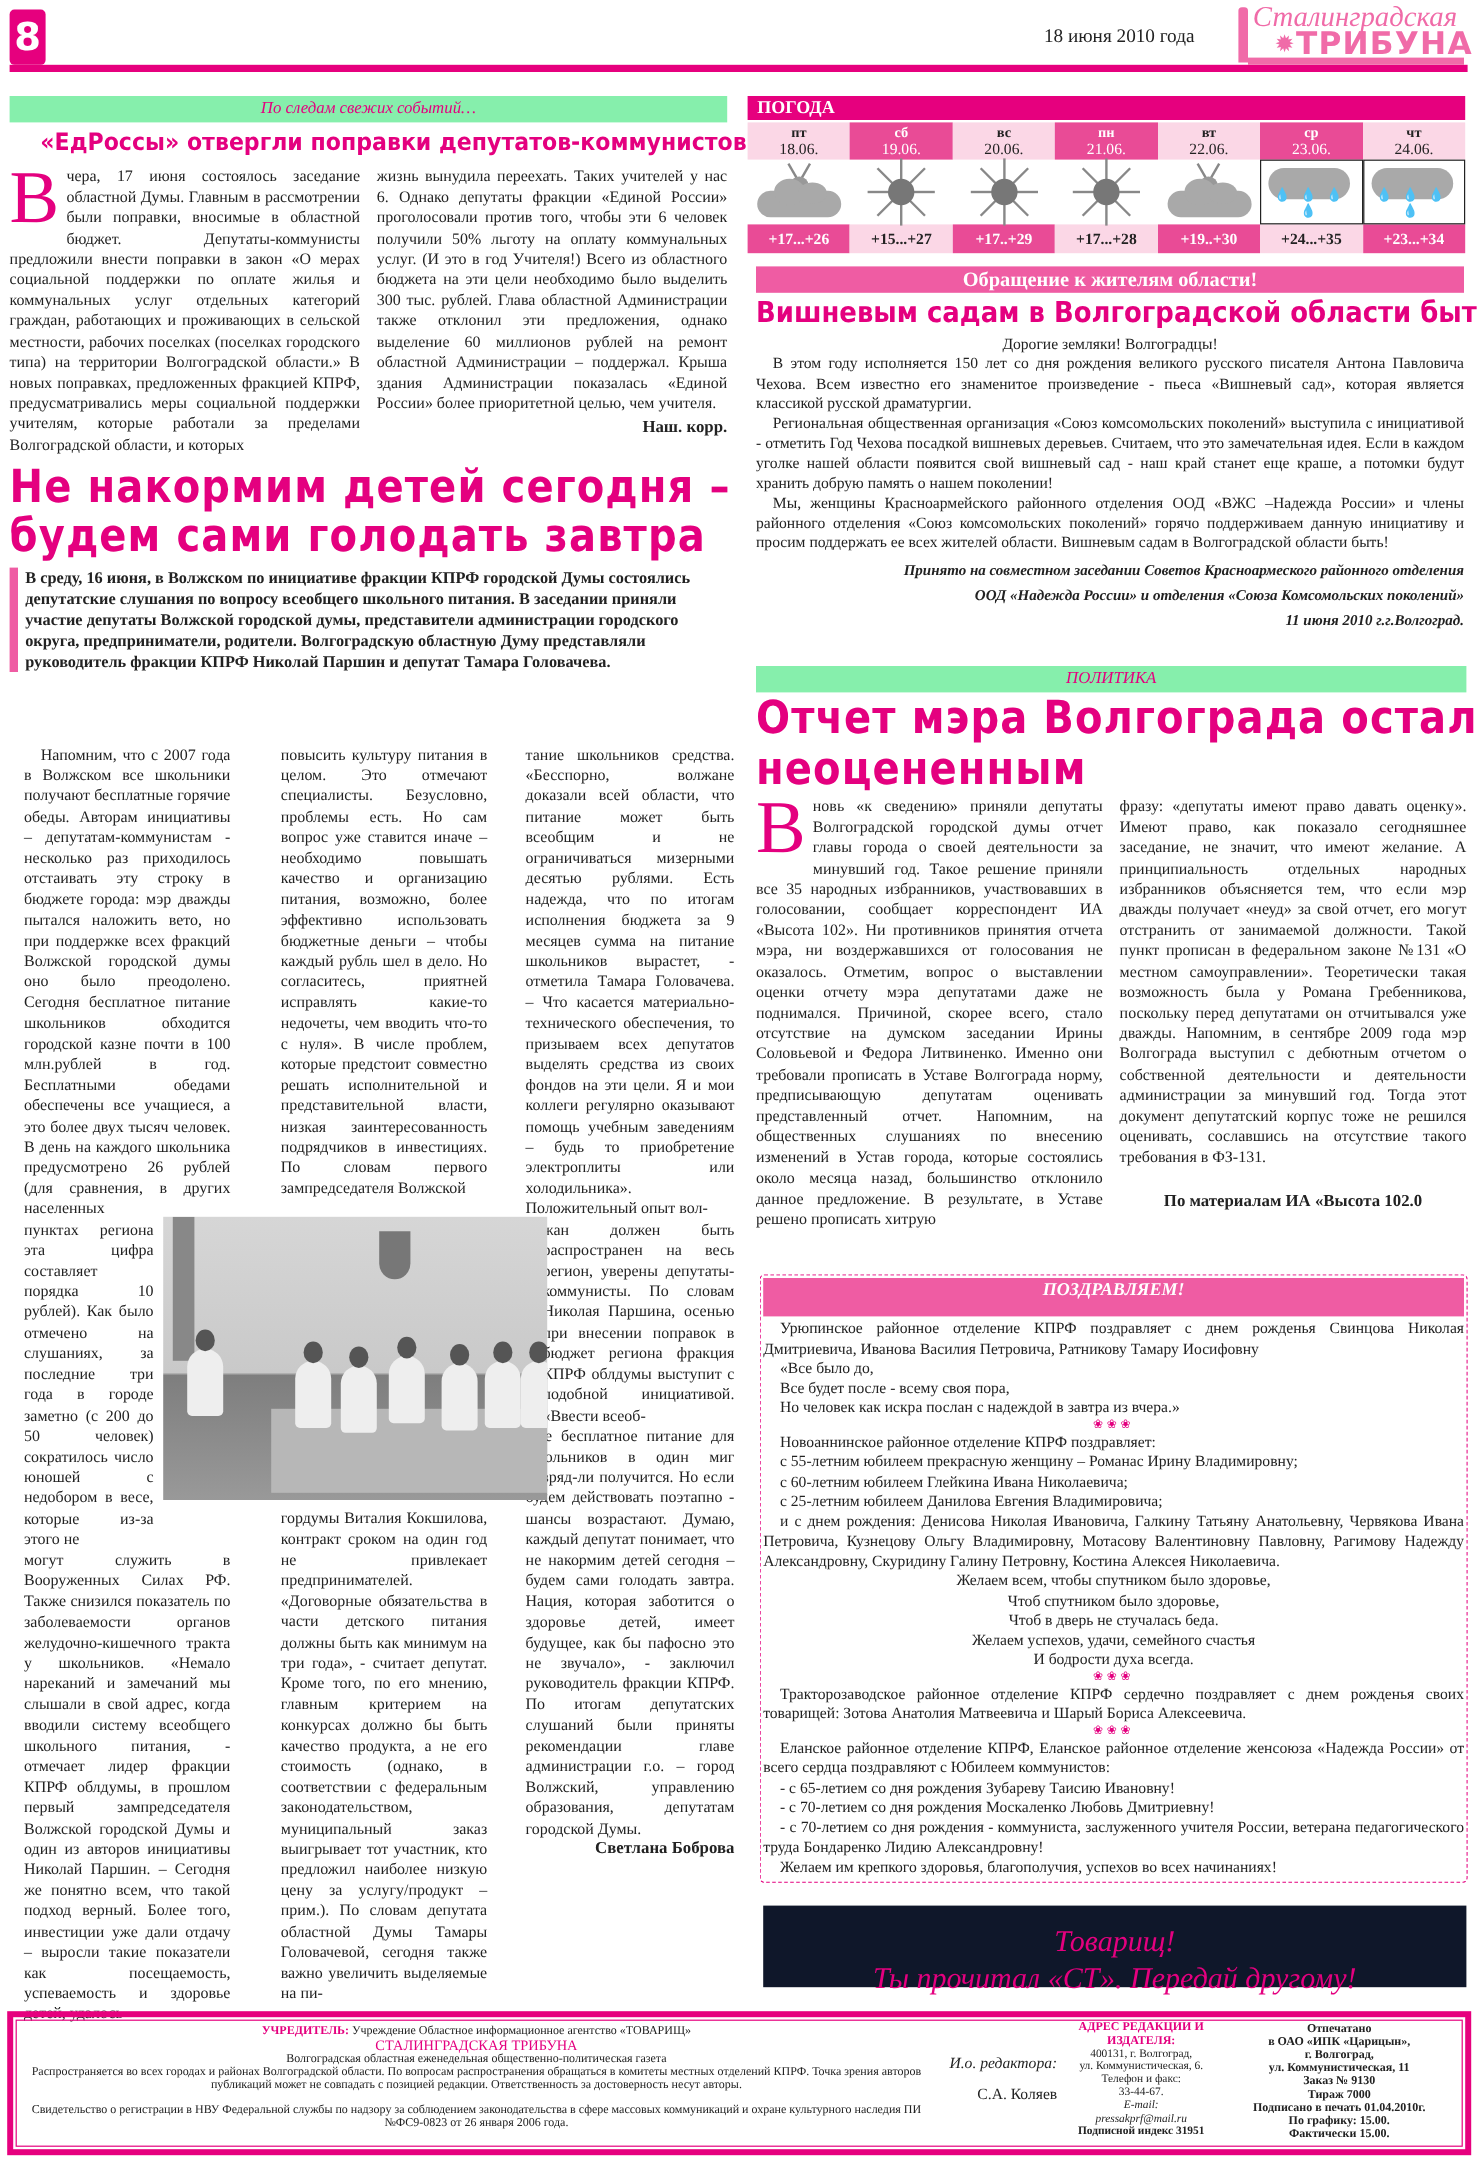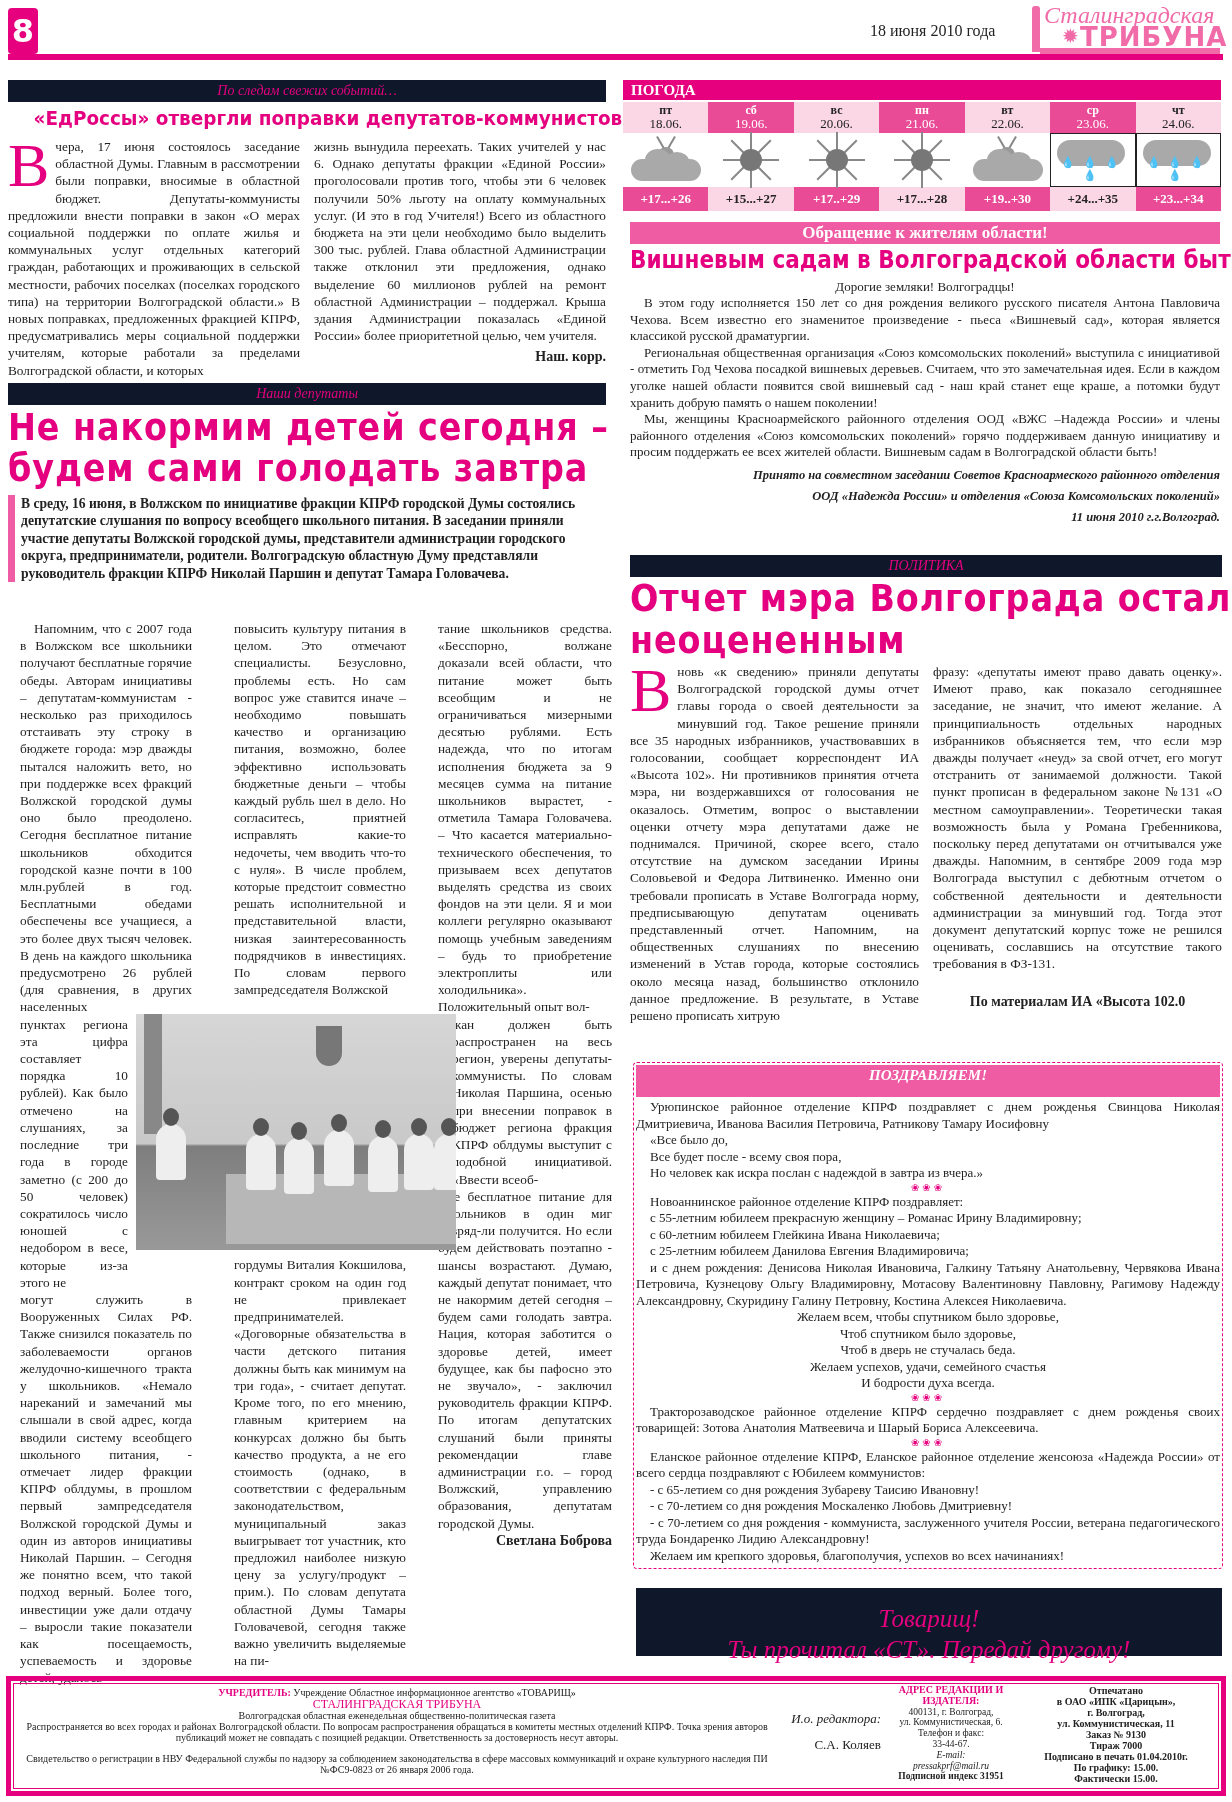--- a/index.html
+++ b/index.html
@@ -10,21 +10,21 @@
   .pagenum{position:absolute;left:8px;top:8px;width:30px;height:46px;background:#e6007e;border-radius:4px;color:#fff;font-family:"DejaVu Sans",sans-serif;font-weight:bold;font-size:32px;text-align:center;line-height:46px;}
   .hdr-bar{position:absolute;left:8px;top:54px;width:1215px;height:6px;background:#e6007e;}
   .hdr-date{position:absolute;left:870px;top:22px;font-size:16px;color:#222;}
   .logo{position:absolute;left:1032px;top:2px;width:192px;height:54px;padding-left:10px;}
   .logo .l1{position:absolute;left:12px;top:0;font-family:"Liberation Serif",serif;font-style:italic;font-size:24px;color:#f06ba8;}
   .logo .l2{position:absolute;left:48px;top:20px;font-family:"DejaVu Sans",sans-serif;font-weight:bold;font-size:26px;color:#f06ba8;letter-spacing:1px;}
   .logo .l3{position:absolute;left:8px;top:46px;width:180px;height:6px;background:#f06ba8;}
   .logo .statue{position:absolute;left:0;top:4px;width:8px;height:46px;background:#f06ba8;border-radius:3px 3px 0 0;}
   .logo .star{position:absolute;left:30px;top:22px;font-size:20px;color:#f06ba8;}
 
-  .rubric{background:#0f172a;text-align:center;font-family:"Liberation Serif",serif;font-style:italic;color:#e4007f;font-size:14px;height:22px;line-height:22px;}
+  .rubric{background:#86efac;text-align:center;font-family:"Liberation Serif",serif;font-style:italic;color:#e4007f;font-size:14px;height:22px;line-height:22px;}
   .h-cond{font-family:"DejaVu Sans",sans-serif;font-weight:bold;color:#e4007f;transform-origin:left top;white-space:nowrap;}
   .txt{font-size:13.3px;line-height:17.2px;text-align:justify;}
   .txt p{text-indent:14px;}
   .drop{float:left;font-size:62px;line-height:50px;color:#e4007f;margin:2px 6px 0 0;font-family:"Liberation Serif",serif;}
 
   
   #a1{position:absolute;left:8px;top:80px;width:598px;}
   #a1 .rubric{height:22px;}
   #a1 .title{margin-top:4px;height:30px;text-align:right;}
   #a1 .title span{display:inline-block;font-size:20px;transform:scaleX(.92);transform-origin:center top;}
@@ -245,21 +245,20 @@
     <p>Мы, женщины Красноармейского районного отделения ООД «ВЖС –Надежда России» и члены районного отделения «Союз комсомольских поколений» горячо поддерживаем данную инициативу и просим поддержать ее всех жителей области. Вишневым садам в Волгоградской области быть!</p>
   </div>
   <div class="ap-sign">
     <div>Принято на совместном заседании Советов Красноармеского районного отделения</div>
     <div>ООД «Надежда России» и отделения «Союза Комсомольских поколений»</div>
     <div>11 июня 2010 г.г.Волгоград.</div>
   </div>
 </div>
 
 <div id="a2">
-  <div class="rubric">Наши депутаты</div>
   <div class="title">
     <div class="h-cond">Не накормим детей сегодня –</div>
     <div class="h-cond">будем сами голодать завтра</div>
   </div>
   <div class="lead">В среду, 16 июня, в Волжском по инициативе фракции КПРФ городской Думы состоялись депутатские слушания по вопросу всеобщего школьного питания. В заседании приняли участие депутаты Волжской городской думы, представители администрации городского округа, предприниматели, родители. Волгоградскую областную Думу представляли руководитель фракции КПРФ Николай Паршин и депутат Тамара Головачева.</div>
 </div>
 <div id="a2cols" class="txt">
   <div class="col c1">
     <p>Напомним, что с 2007 года в Волжском все школьники получают бесплатные горячие обеды. Авторам инициативы – депутатам-коммунистам - несколько раз приходилось отстаивать эту строку в бюджете города: мэр дважды пытался наложить вето, но при поддержке всех фракций Волжской городской думы оно было преодолено. Сегодня бесплатное питание школьников обходится городской казне почти в 100 млн.рублей в год. Бесплатными обедами обеспечены все учащиеся, а это более двух тысяч человек. В день на каждого школьника предусмотрено 26 рублей (для сравнения, в других населенных</p>
     <div style="width:108px;margin-top:0">пунктах региона эта цифра составляет порядка 10 рублей). Как было отмечено на слушаниях, за последние три года в городе заметно (с 200 до 50 человек) сократилось число юношей с недобором в весе, которые из-за этого не</div>

